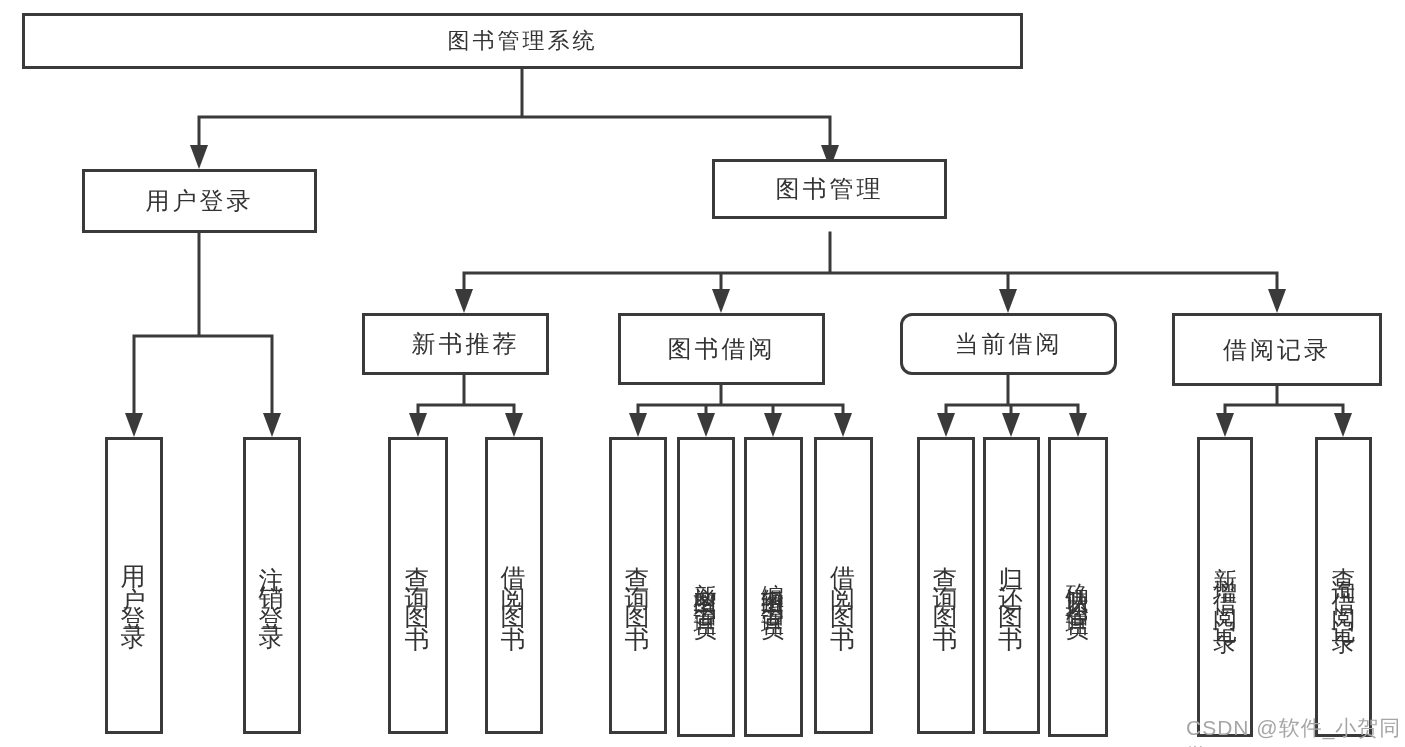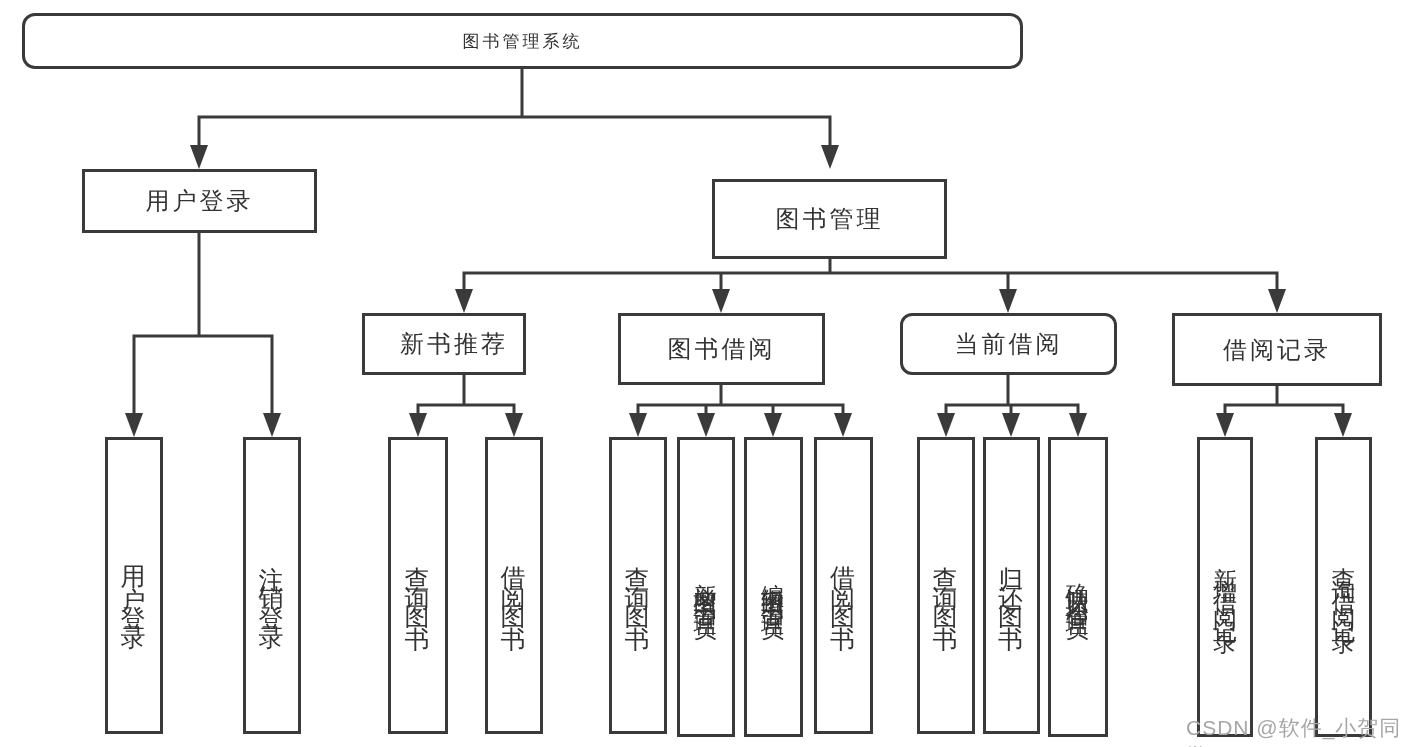--- a/index.html
+++ b/index.html
@@ -16,21 +16,21 @@
     background:#ffffff;
     border:3px solid #3a3a3a;
     box-sizing:border-box;
     display:flex;
     align-items:center;
     justify-content:center;
     color:#333333;
     white-space:nowrap;
   }
   .h{font-size:24px;letter-spacing:3px;}
-  .root{font-size:17px;letter-spacing:3px;border-radius:13px;}
+  .root{font-size:22px;letter-spacing:3px;}
   .v{
     writing-mode:vertical-rl;
     font-size:25px;
   }
   .v.short{letter-spacing:20px;}
   .v.mid{letter-spacing:13px;font-size:24px;}
   .v.long{letter-spacing:5px;font-size:23px;}
   .watermark{
     position:absolute;
     left:1186px;top:714px;
@@ -80,23 +80,23 @@
       <polygon points="1002,413 1020,413 1011,437"></polygon>
       <polygon points="1069,413 1087,413 1078,437"></polygon>
       <polygon points="1216,413 1234,413 1225,437"></polygon>
       <polygon points="1334,413 1352,413 1343,437"></polygon>
     </g>
   </svg>
 
   <div class="box root" style="left:22px;top:13px;width:1001px;height:56px;">图书管理系统</div>
 
   <div class="box h" style="left:82px;top:169px;width:235px;height:64px;">用户登录</div>
-  <div class="box h" style="left:712px;top:179px;width:235px;height:80px;">图书管理</div>
+  <div class="box h" style="left:712px;top:159px;width:235px;height:60px;">图书管理</div>
 
-  <div class="box h" style="left:362px;top:313px;width:164px;height:62px;padding-left:20px;">新书推荐</div>
+  <div class="box h" style="left:362px;top:313px;width:187px;height:62px;padding-left:20px;">新书推荐</div>
   <div class="box h" style="left:618px;top:313px;width:207px;height:72px;">图书借阅</div>
   <div class="box h" style="left:900px;top:313px;width:217px;height:62px;border-radius:12px;">当前借阅</div>
   <div class="box h" style="left:1172px;top:313px;width:210px;height:73px;">借阅记录</div>
 
   <div class="box v short" style="left:105px;top:437px;width:58px;height:297px;">用户登录</div>
   <div class="box v short" style="left:243px;top:437px;width:58px;height:297px;">注销登录</div>
 
   <div class="box v short" style="left:388px;top:437px;width:60px;height:297px;">查询图书</div>
   <div class="box v short" style="left:485px;top:437px;width:58px;height:297px;">借阅图书</div>
 

